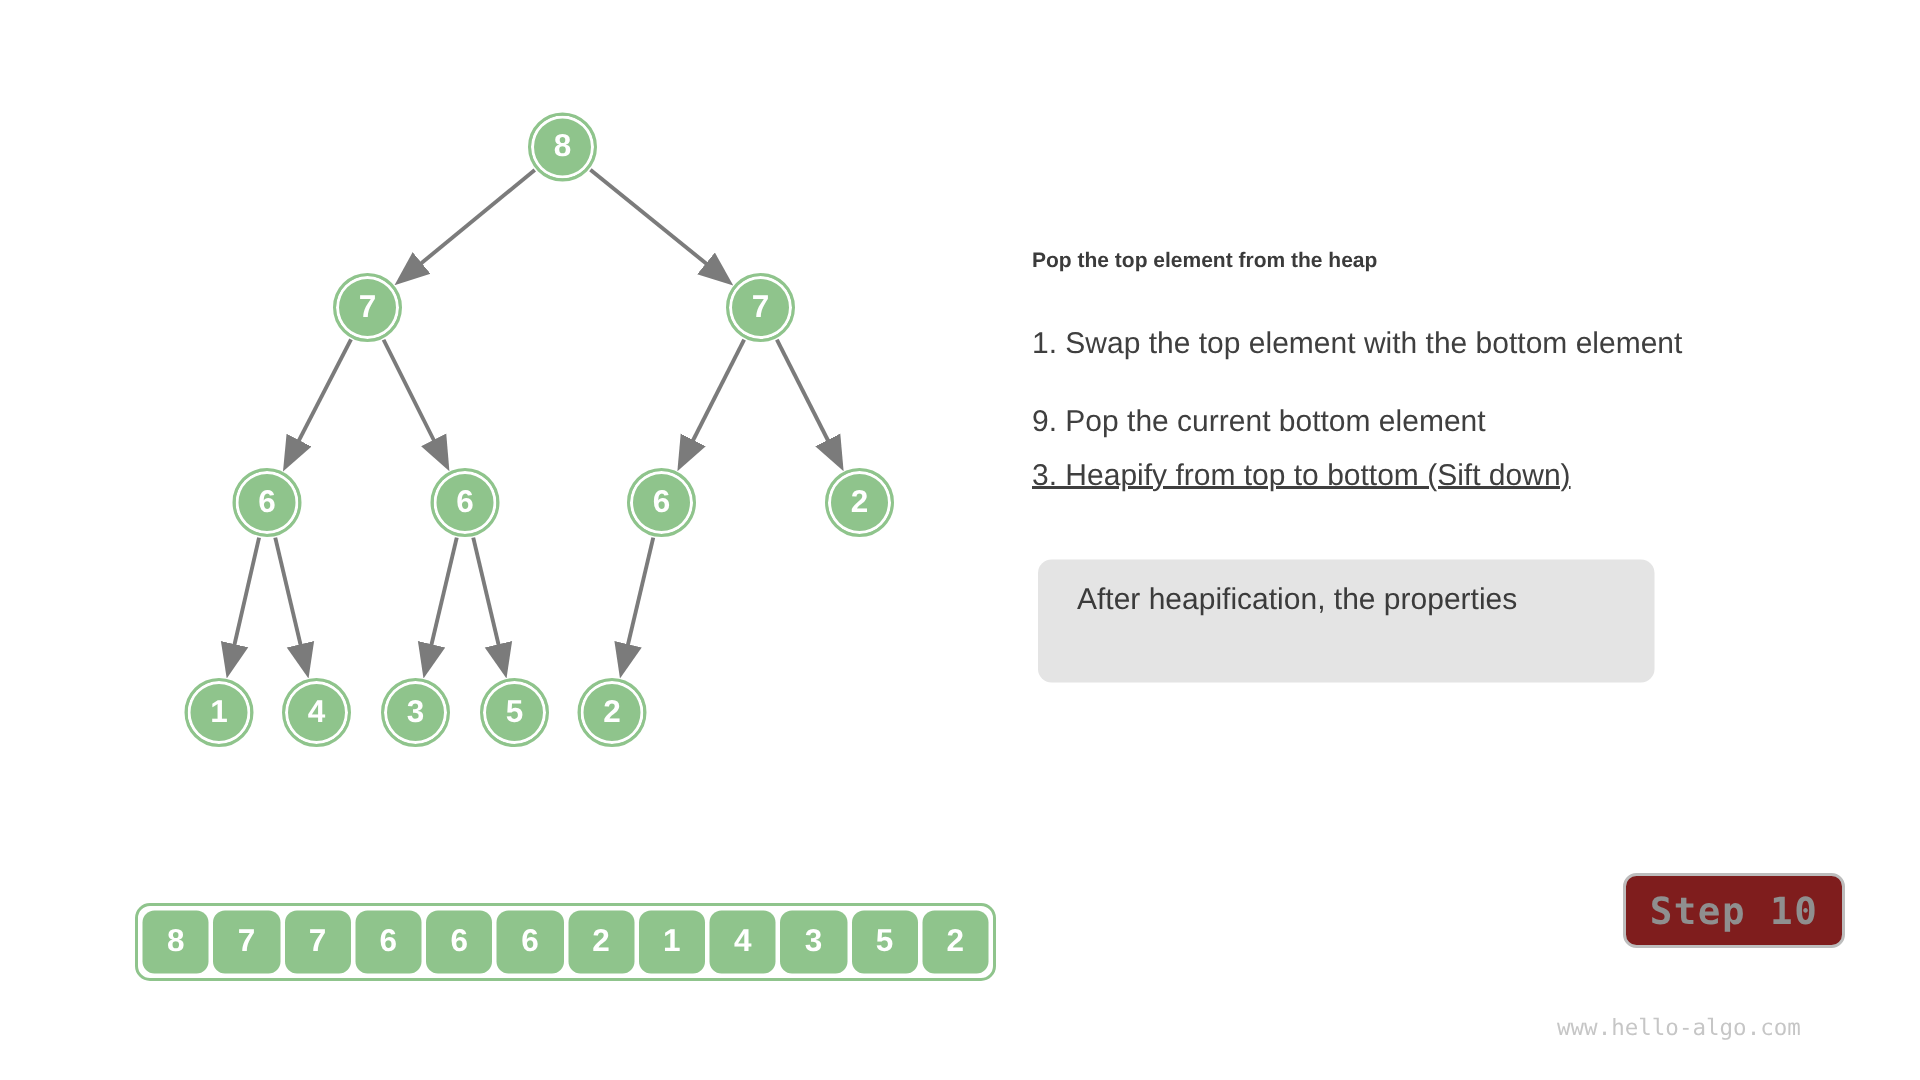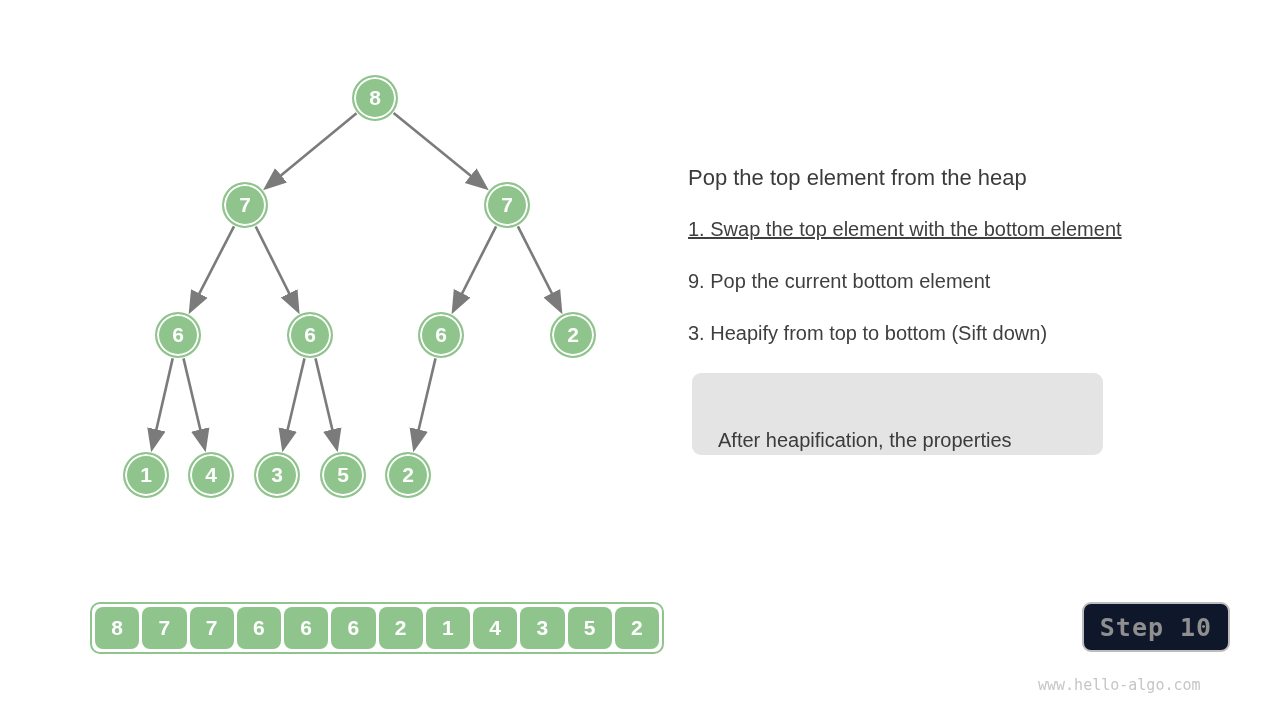--- a/index.html
+++ b/index.html
@@ -32,37 +32,37 @@
     display:flex;gap:3px;padding:3px;
   }
   .array-cell{
     flex:1;height:42px;border-radius:8px;background:var(--green);
     color:#ffffff;font-weight:bold;font-size:21px;
     display:flex;align-items:center;justify-content:center;
   }
   
   .instr-title{
     position:absolute;left:688px;top:165px;
-    font-size:22px;font-weight:normal;color:var(--text-dark);
+    font-size:14px;font-weight:bold;color:var(--text-dark);
   }
   .instr-item{
     position:absolute;left:688px;
     font-size:20px;color:#3f3f3f;
   }
   .note-box{
     position:absolute;left:692px;top:373px;width:411px;height:82px;
     background:var(--note-bg);border-radius:9px;
     padding:13px 20px 0 26px;
     font-size:20px;line-height:28px;color:var(--text-dark);
   }
-  .note-line{display:block;margin-top:40px;}
+  .note-line{display:block;}
   
   .step-badge{
-    position:absolute;left:1082px;top:602px;width:148px;height:50px;
-    border:2px solid #bdbdbd;border-radius:9px;background:#0f172a;
+    position:absolute;left:1082px;top:582px;width:148px;height:50px;
+    border:2px solid #bdbdbd;border-radius:9px;background:#7f1d1d;
     color:var(--step-text);
     font-family:"DejaVu Sans Mono", monospace;font-weight:bold;font-size:25px;
     display:flex;align-items:center;justify-content:center;letter-spacing:1px;
   }
   .watermark{
     position:absolute;left:1038px;top:676px;width:200px;text-align:left;
     font-family:"DejaVu Sans Mono", monospace;font-size:15px;color:var(--wm);
   }
 </style>
 </head>
@@ -97,23 +97,23 @@
     <div class="tree-node" style="left: 550px; top: 312px;">2</div>
     <div class="tree-node" style="left: 123px; top: 452px;">1</div>
     <div class="tree-node" style="left: 188px; top: 452px;">4</div>
     <div class="tree-node" style="left: 254px; top: 452px;">3</div>
     <div class="tree-node" style="left: 320px; top: 452px;">5</div>
     <div class="tree-node" style="left: 385px; top: 452px;">2</div>
   </div>
 
 <div class="instr-title">Pop the top element from the heap</div>
 <div id="instr-items">
-    <div class="instr-item" style="top: 218px; text-decoration: underline;">1. Swap the top element with the bottom element</div>
+    <div class="instr-item" style="top: 218px;">1. Swap the top element with the bottom element</div>
     <div class="instr-item" style="top: 270px;">9. Pop the current bottom element</div>
-    <div class="instr-item" style="top: 322px;">3. Heapify from top to bottom (Sift down)</div>
+    <div class="instr-item" style="top: 306px; text-decoration: underline;">3. Heapify from top to bottom (Sift down)</div>
   </div>
 
 <div class="note-box">
   <span class="note-line">After heapification, the properties</span>
 </div>
 
 <div class="array-box">
     <div class="array-cell">8</div>
     <div class="array-cell">7</div>
     <div class="array-cell">7</div>

